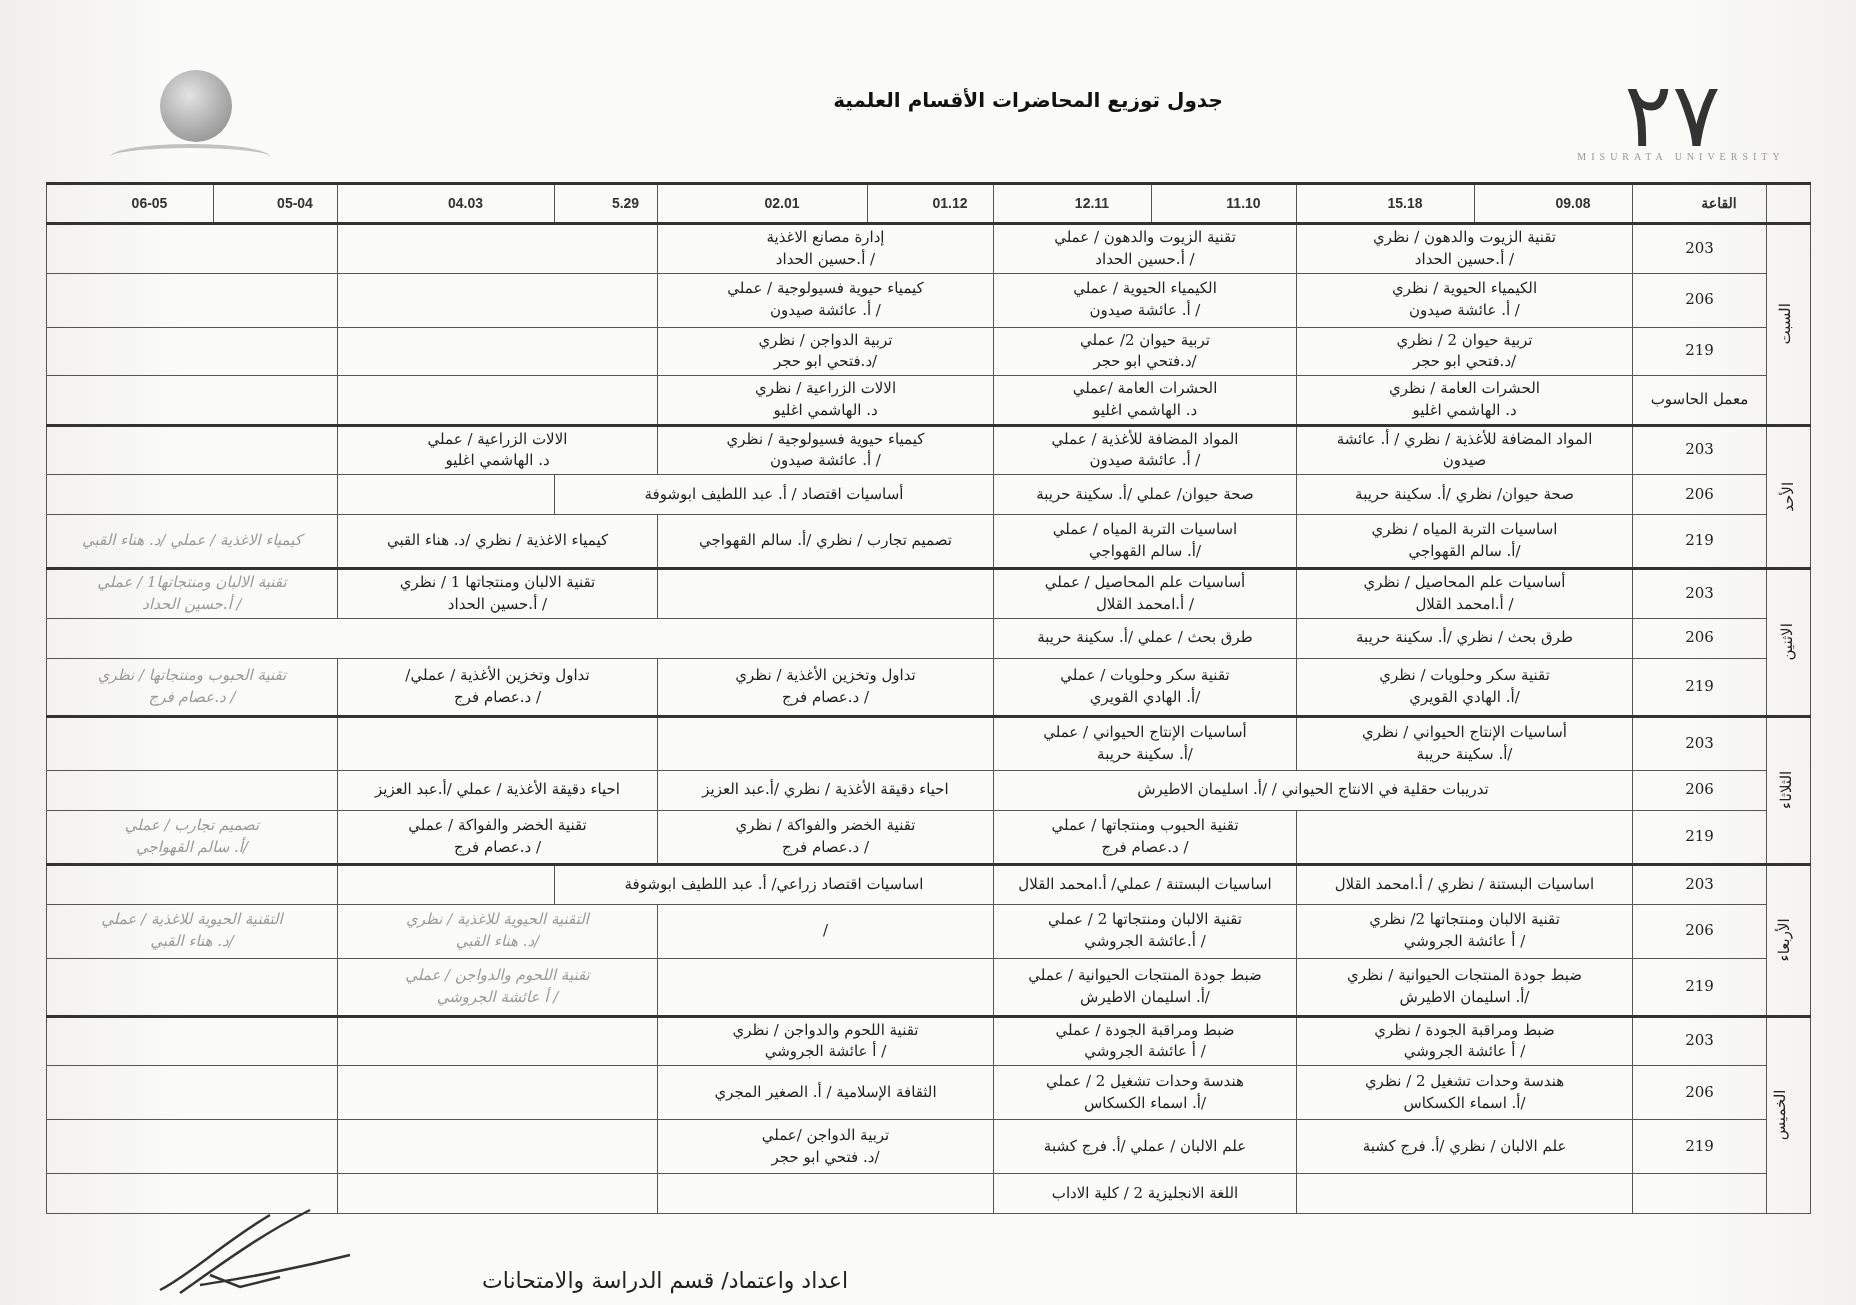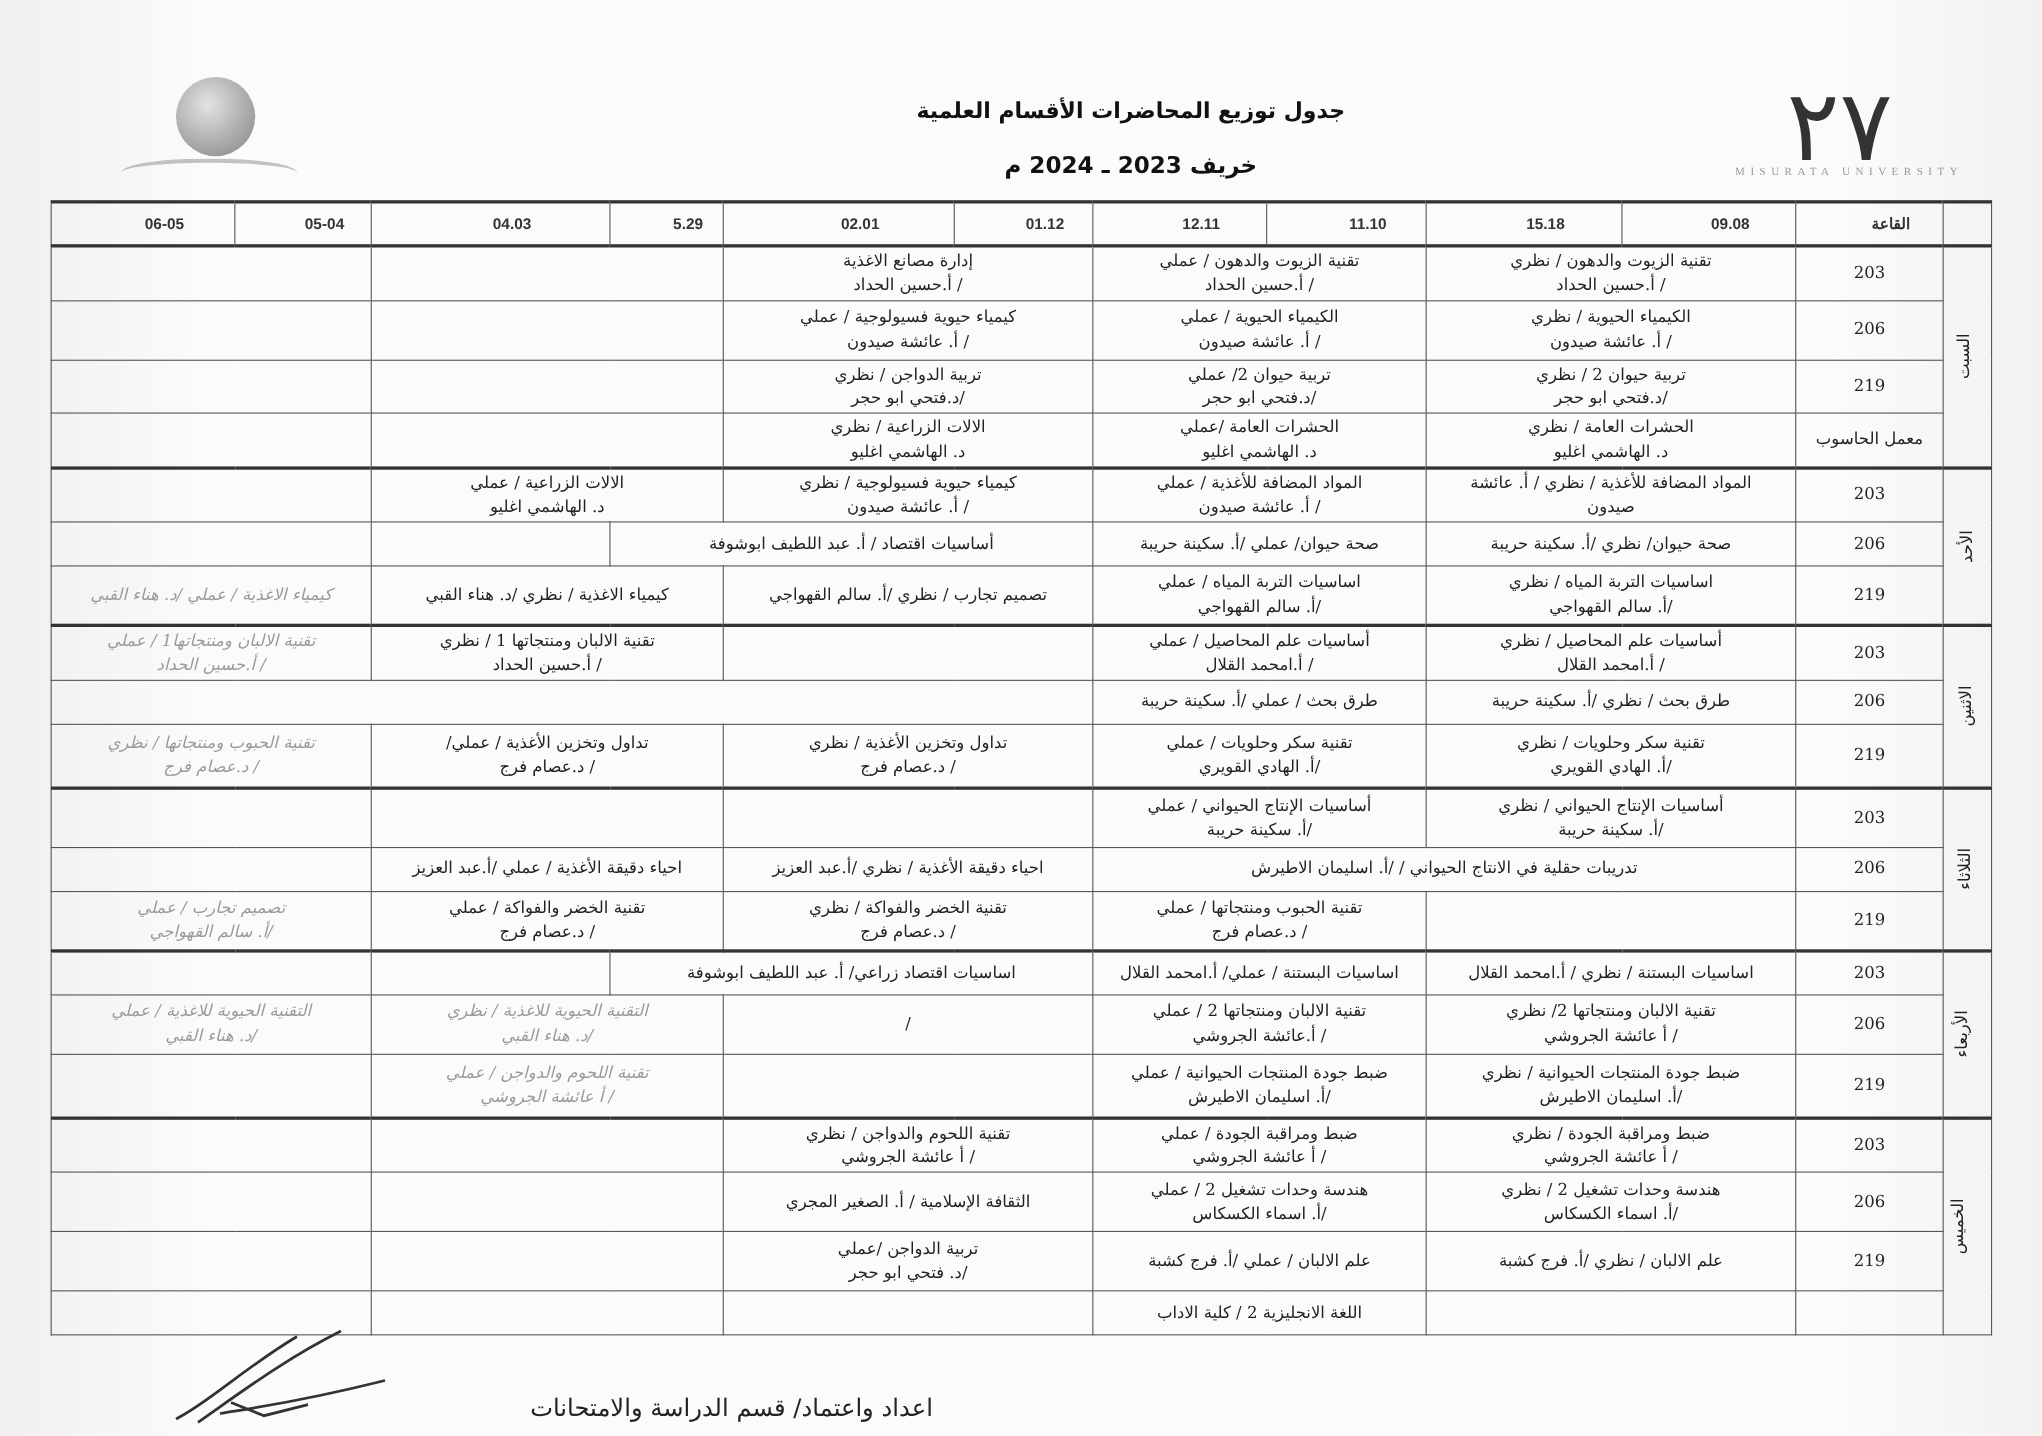--- a/index.html
+++ b/index.html
@@ -43,21 +43,20 @@
     <span class="num">٢٧</span>
     <span class="en">MISURATA UNIVERSITY</span>
   </div>
 
   <div class="logo-left">
     <div class="ball"></div>
     <div class="book"></div>
   </div>
 
   <div class="title">جدول توزيع المحاضرات الأقسام العلمية</div>
-  <div class="subtitle">خريف 2023 ـ 2024 م</div>
 
   <table class="sched">
     <colgroup>
       <col style="width:44px">
         <col style="width:134px">
       <col style="width:158px">
         <col style="width:178px">
       <col style="width:145px">
         <col style="width:158px">
       <col style="width:126px">

